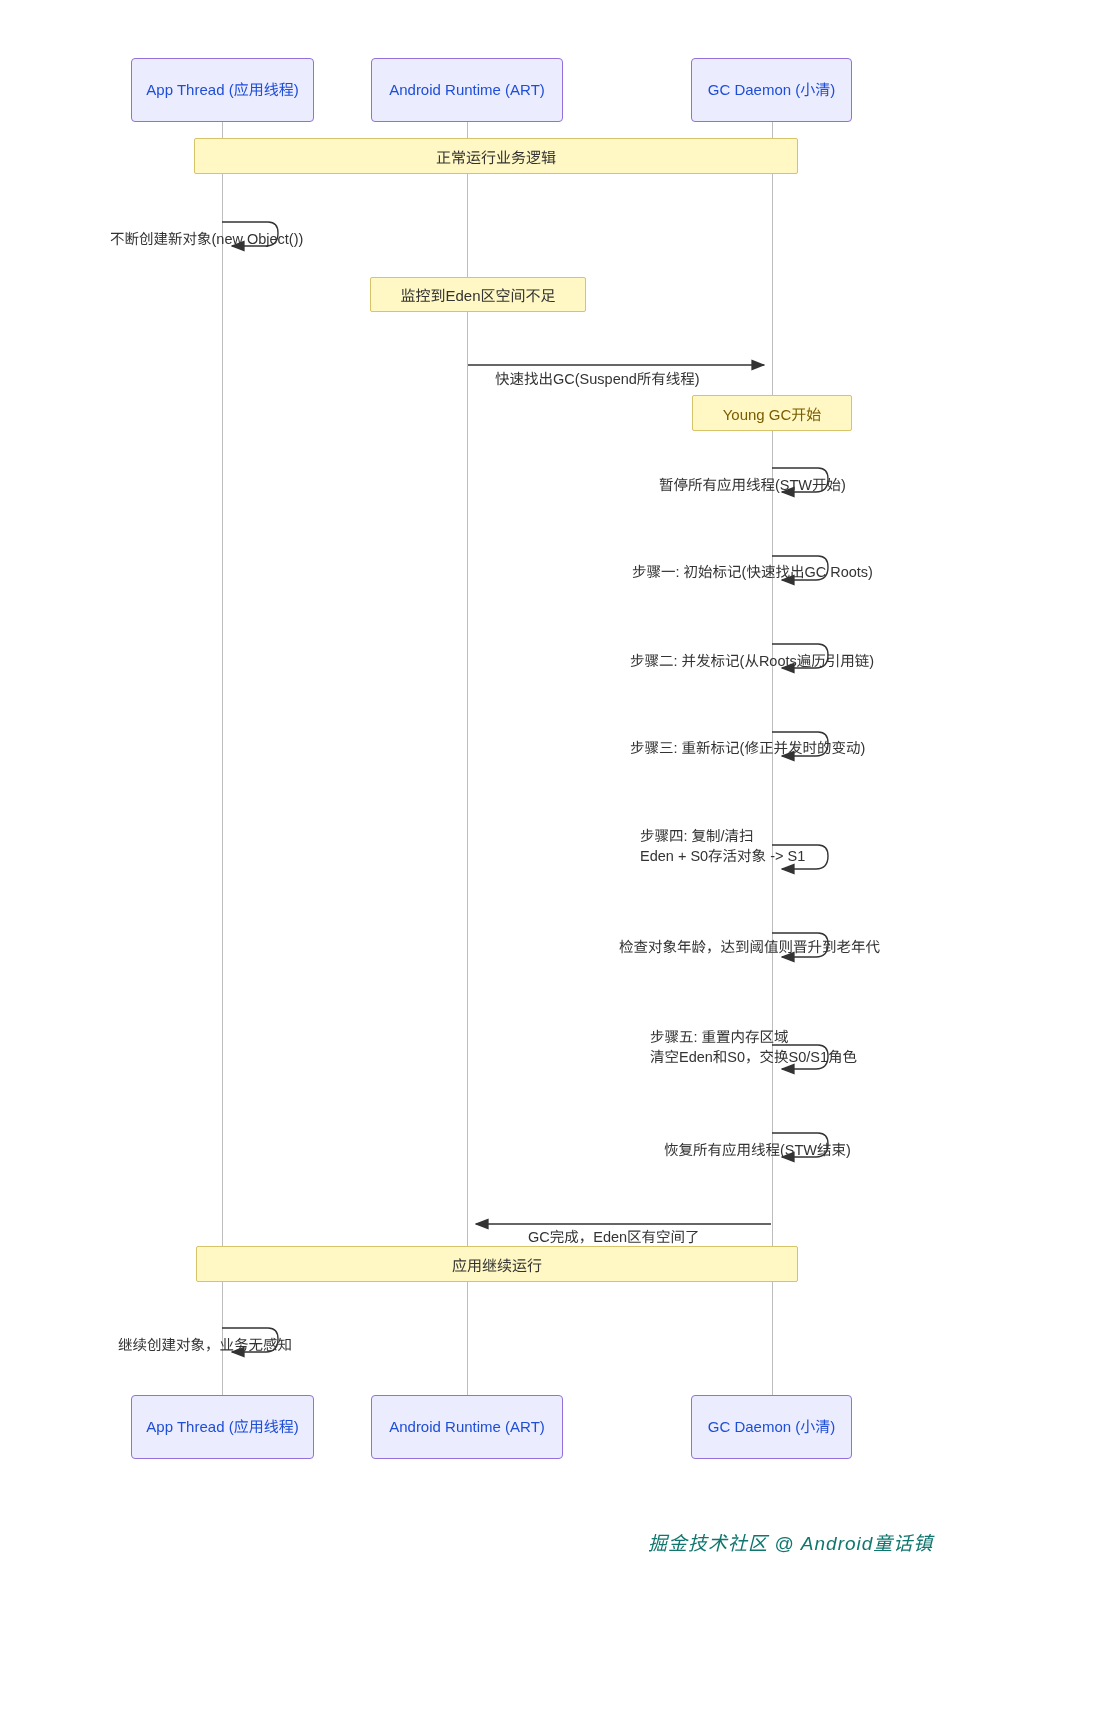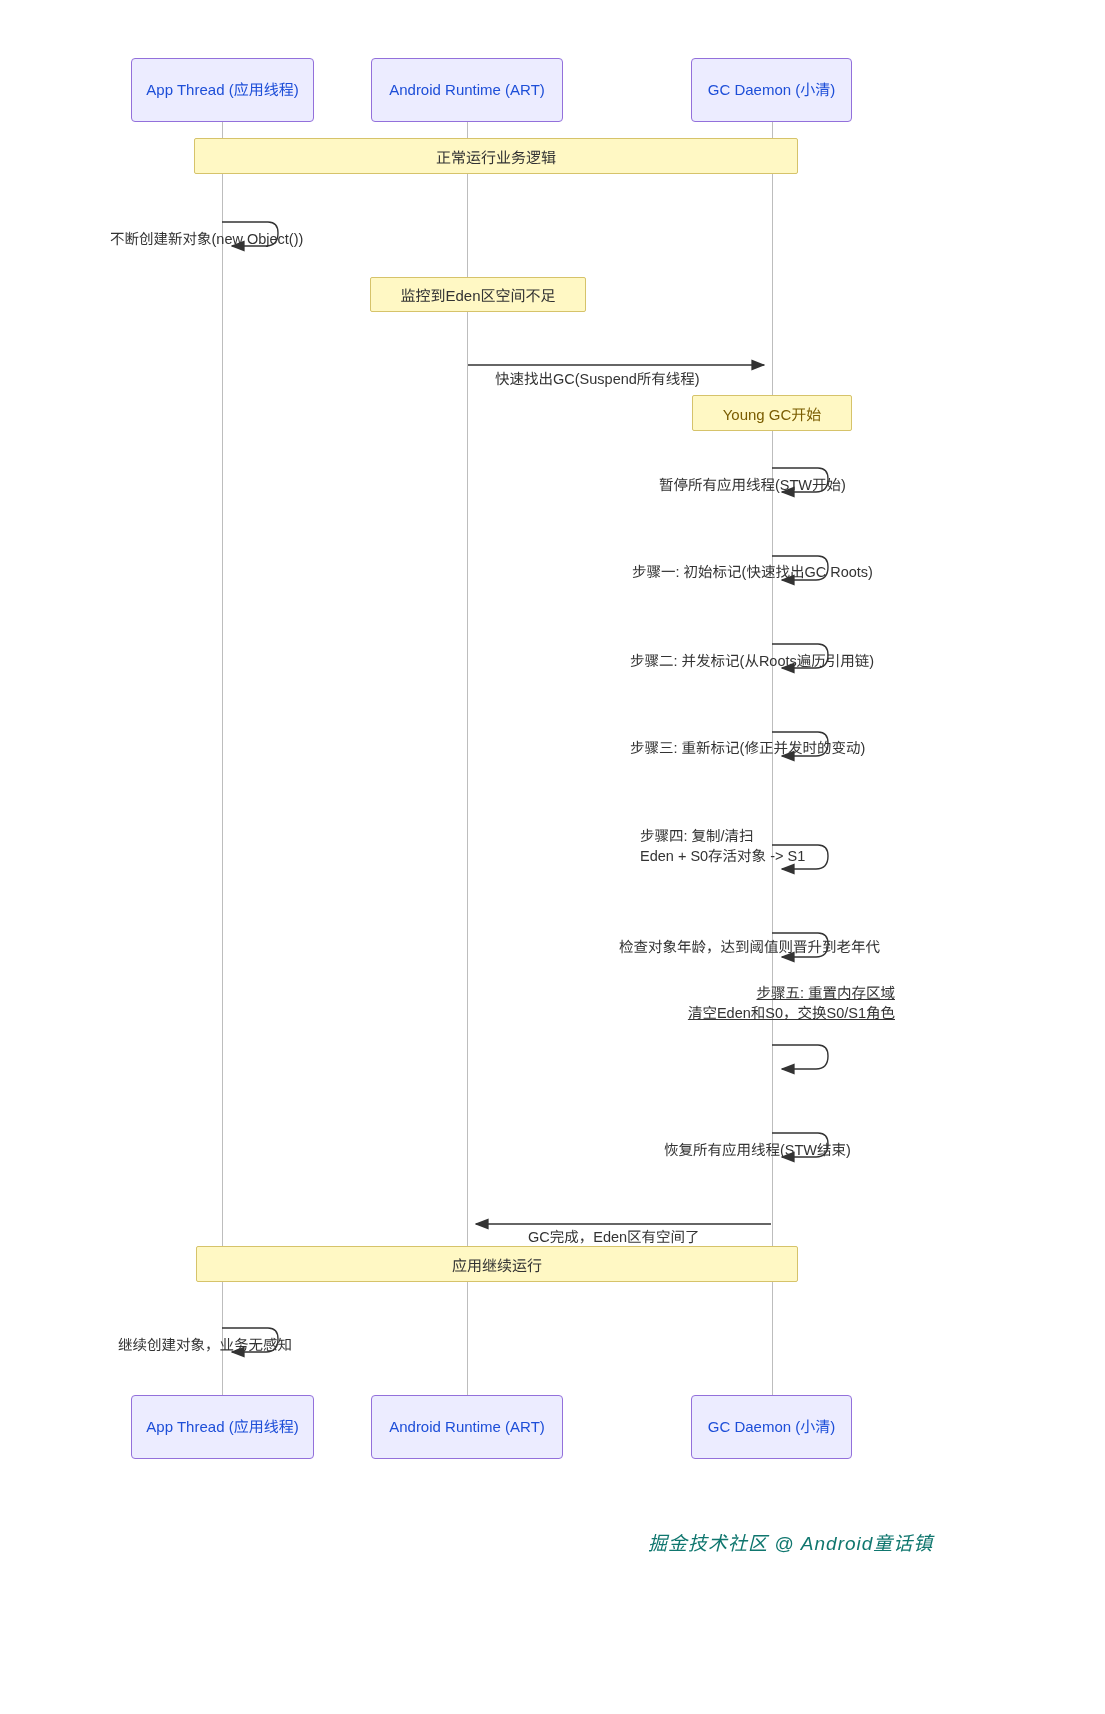--- a/index.html
+++ b/index.html
@@ -141,21 +141,21 @@
 
   <div class="msg-label two-line" style="left:640px; top:795px; width:265px; text-align:left;">
     <div>步骤四: 复制/清扫</div>
     <div>Eden + S0存活对象 -&gt; S1</div>
   </div>
 
   <div class="msg-label" style="left:619px; top:906px;">
     <span>检查对象年龄，达到阈值则晋升到老年代</span>
   </div>
 
-  <div class="msg-label two-line" style="left:650px; top:952px; width:245px; text-align:right;text-decoration:underline;">
+  <div class="msg-label two-line" style="left:650px; top:996px; width:245px; text-align:left;">
     <div>步骤五: 重置内存区域</div>
     <div>清空Eden和S0，交换S0/S1角色</div>
   </div>
 
   <div class="msg-label" style="left:664px; top:1109px;">
     <span>恢复所有应用线程(STW结束)</span>
   </div>
 
   <div class="msg-label" style="left:528px; top:1196px;">
     <span>GC完成，Eden区有空间了</span>

